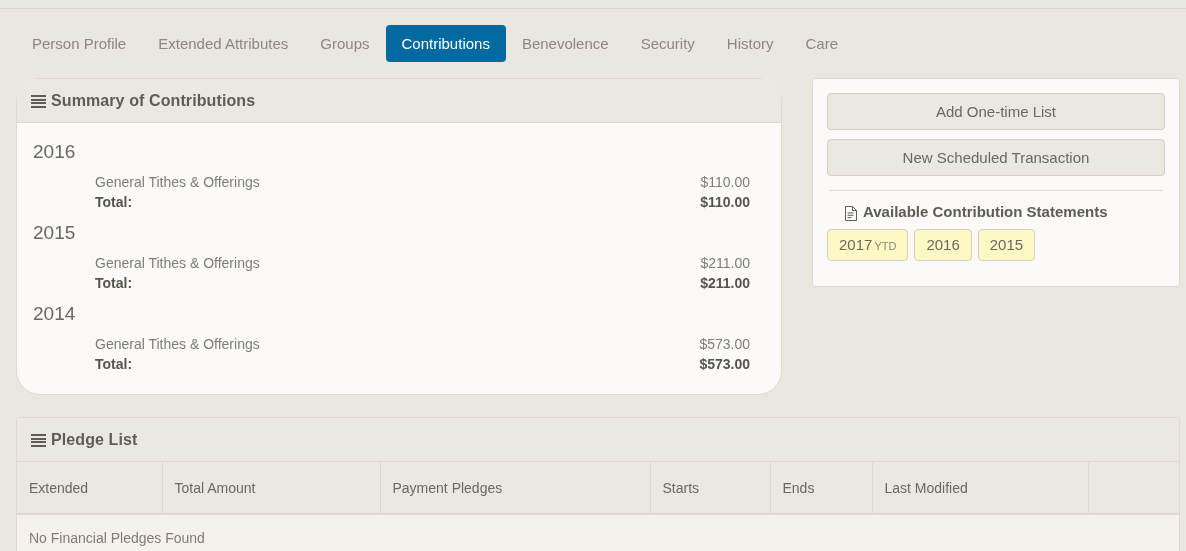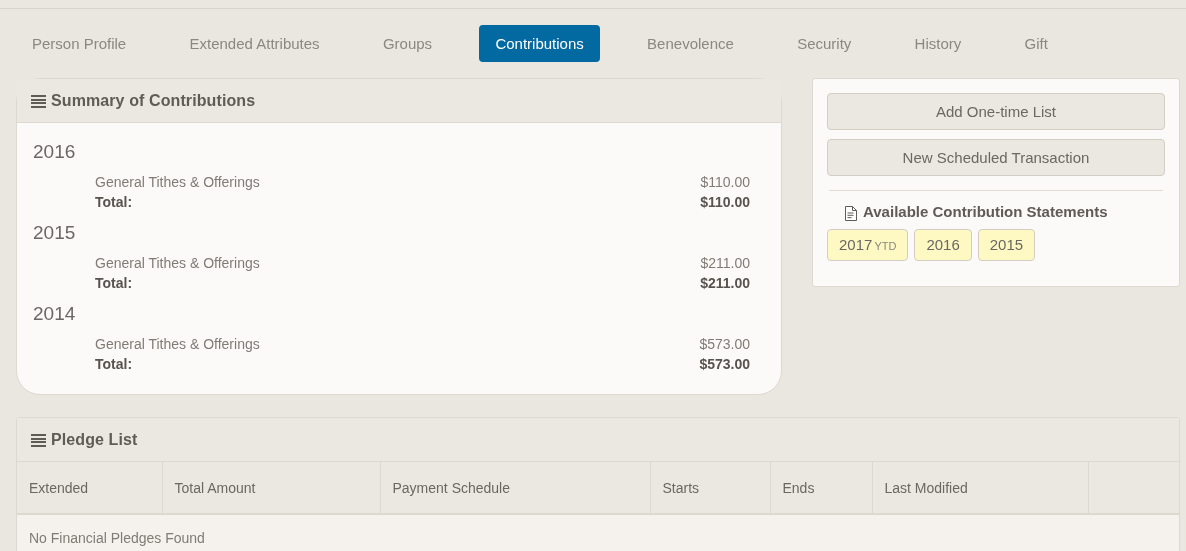--- a/index.html
+++ b/index.html
@@ -29,21 +29,20 @@
   
   .tabbar {
     position: absolute;
     left: 0; top: 18px;
     width: 1064px;
     height: 50px;
     display: flex;
     align-items: center;
     padding-left: 16px;
     box-sizing: border-box;
-    justify-content: space-between;
   }
   .tab {
     font-size: 15px;
     color: #8c8780;
     padding: 11px 16px;
     border-radius: 4px;
     line-height: 1;
     white-space: nowrap;
     cursor: pointer;
   }
@@ -239,21 +238,21 @@
 <div class="top-rule"></div>
 
 <nav class="tabbar">
   <div class="tab">Person Profile</div>
   <div class="tab">Extended Attributes</div>
   <div class="tab">Groups</div>
   <div class="tab active">Contributions</div>
   <div class="tab">Benevolence</div>
   <div class="tab">Security</div>
   <div class="tab">History</div>
-  <div class="tab">Gift</div>
+  <div class="tab">Care</div>
 </nav>
 
 <section class="panel" id="summary-panel">
   <div class="panel-heading">
     <span class="panel-title">
       <span class="icon-list">
           <i></i>
           <i></i>
           <i></i>
           <i></i>
@@ -353,21 +352,21 @@
         <col style="width:270px">
       <col style="width:120px">
         <col style="width:102px">
         <col style="width:216px">
         <col>
     </colgroup>
     <thead>
       <tr>
         <th>Extended</th>
         <th>Total Amount</th>
-        <th>Payment Schedule</th>
+        <th>Payment Pledges</th>
         <th>Starts</th>
         <th>Ends</th>
         <th>Last Modified</th>
         <th></th>
       </tr>
     </thead>
     <tbody>
       <tr>
         <td colspan="7">No Financial Pledges Found</td>
       </tr>

